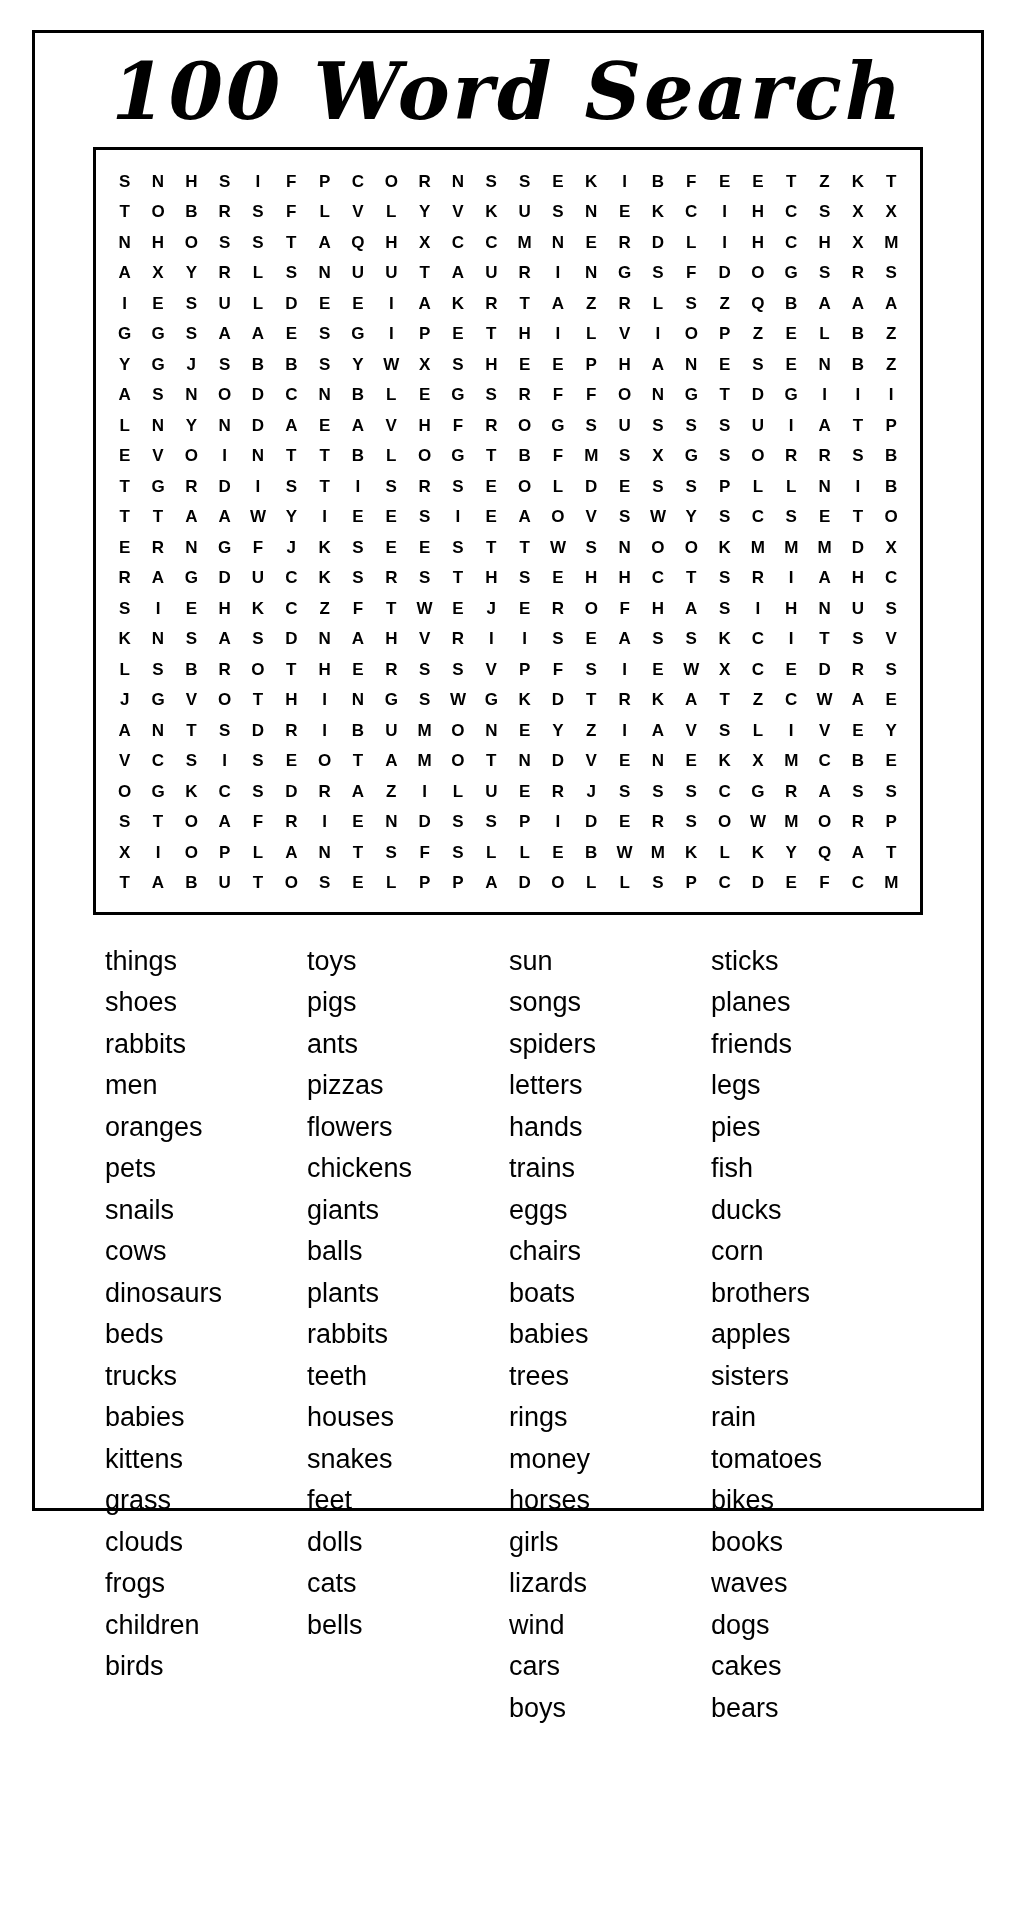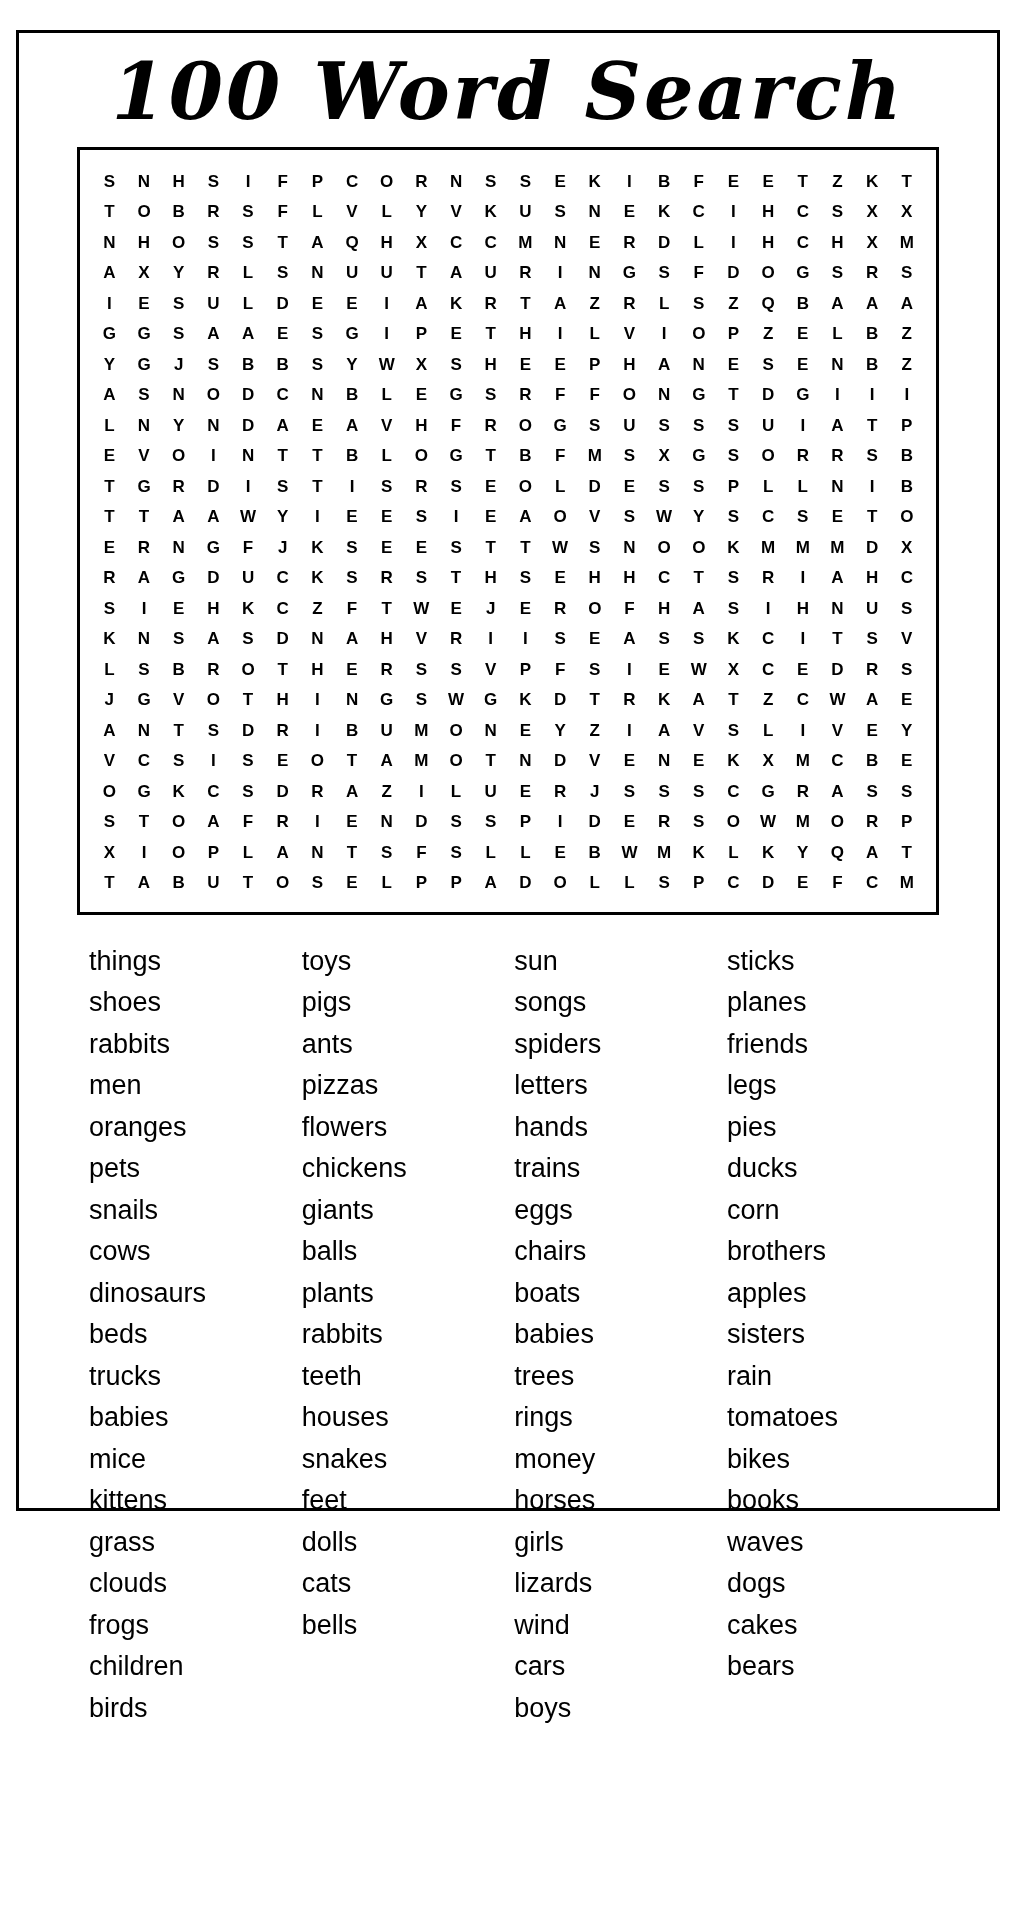--- a/index.html
+++ b/index.html
@@ -11,21 +11,21 @@
     width: 1016px;
     height: 1920px;
     font-family: "Liberation Sans", sans-serif;
     color: #000000;
     overflow: hidden;
   }
   .page {
     box-sizing: border-box;
     width: 1016px;
     height: 1541px;
-    padding: 30px 16px;
+    padding: 30px 32px;
   }
   .page-border {
     box-sizing: border-box;
     width: 100%;
     height: 100%;
     border: 3px solid #000;
     padding: 14px 18px 10px 18px;
     display: flex;
     flex-direction: column;
   }
@@ -729,21 +729,20 @@
           <div class="word">rabbits</div>
           <div class="word">men</div>
           <div class="word">oranges</div>
           <div class="word">pets</div>
           <div class="word">snails</div>
           <div class="word">cows</div>
           <div class="word">dinosaurs</div>
           <div class="word">beds</div>
           <div class="word">trucks</div>
           <div class="word">babies</div>
-          <div class="word">mice</div>
           <div class="word">kittens</div>
           <div class="word">grass</div>
           <div class="word">clouds</div>
           <div class="word">frogs</div>
           <div class="word">children</div>
           <div class="word">birds</div>
         </div>
         <div class="word-col">
           <div class="word">toys</div>
           <div class="word">pigs</div>
@@ -783,20 +782,21 @@
           <div class="word">wind</div>
           <div class="word">cars</div>
           <div class="word">boys</div>
         </div>
         <div class="word-col">
           <div class="word">sticks</div>
           <div class="word">planes</div>
           <div class="word">friends</div>
           <div class="word">legs</div>
           <div class="word">pies</div>
+          <div class="word">fish</div>
           <div class="word">ducks</div>
           <div class="word">corn</div>
           <div class="word">brothers</div>
           <div class="word">apples</div>
           <div class="word">sisters</div>
           <div class="word">rain</div>
           <div class="word">tomatoes</div>
           <div class="word">bikes</div>
           <div class="word">books</div>
           <div class="word">waves</div>

